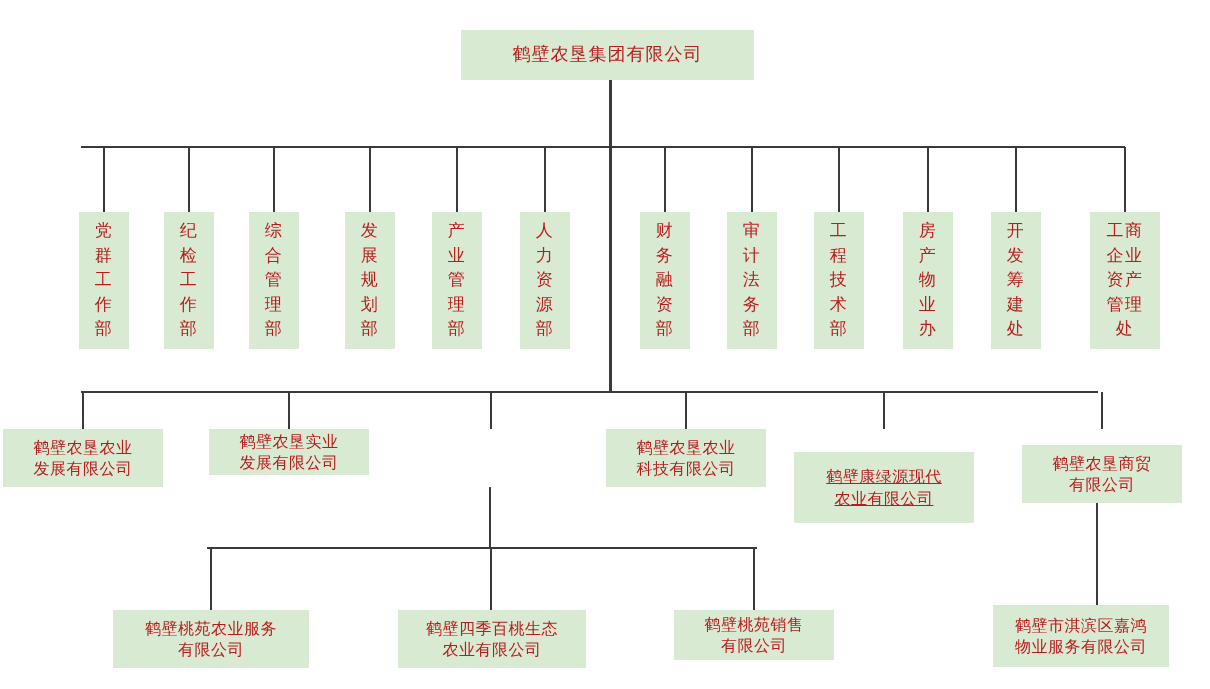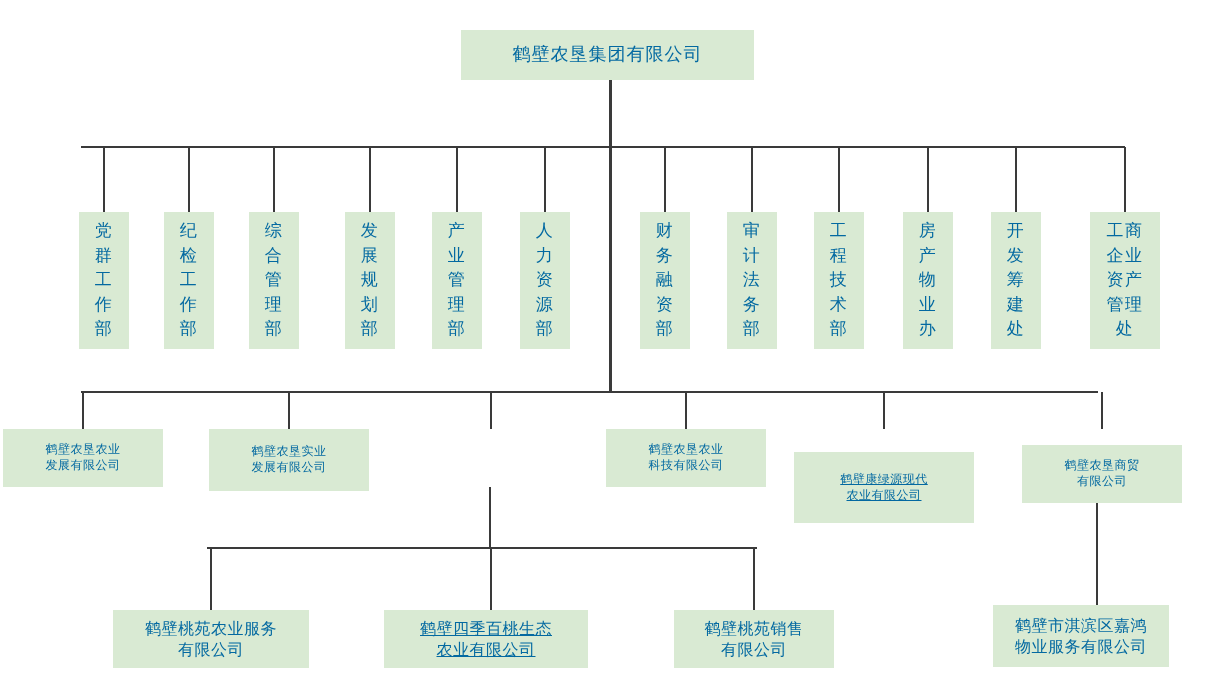--- a/index.html
+++ b/index.html
@@ -19,42 +19,42 @@
     position: absolute;
     left: 0;
     top: 0;
     width: 1210px;
     height: 689px;
     pointer-events: none;
   }
   .node {
     position: absolute;
     background: #d9ead3;
-    color: #0369a1;
+    color: #b91c1c;
     display: flex;
     align-items: center;
     justify-content: center;
     text-align: center;
     box-sizing: border-box;
     line-height: 1.32;
     white-space: pre-line;
     letter-spacing: 0.5px;
   }
   .node.root {
     font-size: 18px;
     letter-spacing: 1px;
   }
   .node.dept {
     font-size: 17px;
     letter-spacing: 1.5px;
     line-height: 1.45;
     padding: 4px 0;
   }
   .node.sub {
-    font-size: 12px;
+    font-size: 16px;
     padding: 5px 20px;
   }
   .node.leaf {
     font-size: 16px;
     padding: 5px 6px;
   }
 </style>
 </head>
 <body>
 
@@ -148,31 +148,31 @@
 建
 处</div>
   <div class="node dept" style="left: 1090px; top: 212px; width: 70px; height: 137px;">工商
 企业
 资产
 管理
 处</div>
 
   <div class="node sub" style="left: 3px; top: 429px; width: 160px; height: 58px;">鹤壁农垦农业
 发展有限公司</div>
-  <div class="node sub" style="left: 209px; top: 429px; width: 160px; height: 62px;">鹤壁农垦实业
+  <div class="node sub" style="left: 209px; top: 429px; width: 160px; height: 46px;">鹤壁农垦实业
 发展有限公司</div>
   <div class="node sub" style="left: 606px; top: 429px; width: 160px; height: 58px;">鹤壁农垦农业
 科技有限公司</div>
   <div class="node sub" style="left: 794px; top: 452px; width: 180px; height: 71px; text-decoration: underline;">鹤壁康绿源现代
 农业有限公司</div>
   <div class="node sub" style="left: 1022px; top: 429px; width: 160px; height: 58px; margin-top: 16px;">鹤壁农垦商贸
 有限公司</div>
 
   <div class="node leaf" style="left: 113px; top: 610px; width: 196px; height: 58px;">鹤壁桃苑农业服务
 有限公司</div>
-  <div class="node leaf" style="left: 384px; top: 610px; width: 204px; height: 58px; text-decoration: underline;">鹤壁四季百桃生态
+  <div class="node leaf" style="left: 398px; top: 610px; width: 188px; height: 58px;">鹤壁四季百桃生态
 农业有限公司</div>
-  <div class="node leaf" style="left: 674px; top: 610px; width: 160px; height: 58px;">鹤壁桃苑销售
+  <div class="node leaf" style="left: 674px; top: 610px; width: 160px; height: 50px;">鹤壁桃苑销售
 有限公司</div>
   <div class="node leaf" style="left: 993px; top: 605px; width: 176px; height: 62px;">鹤壁市淇滨区嘉鸿
 物业服务有限公司</div>
 
 </div>
 
 </body></html>

